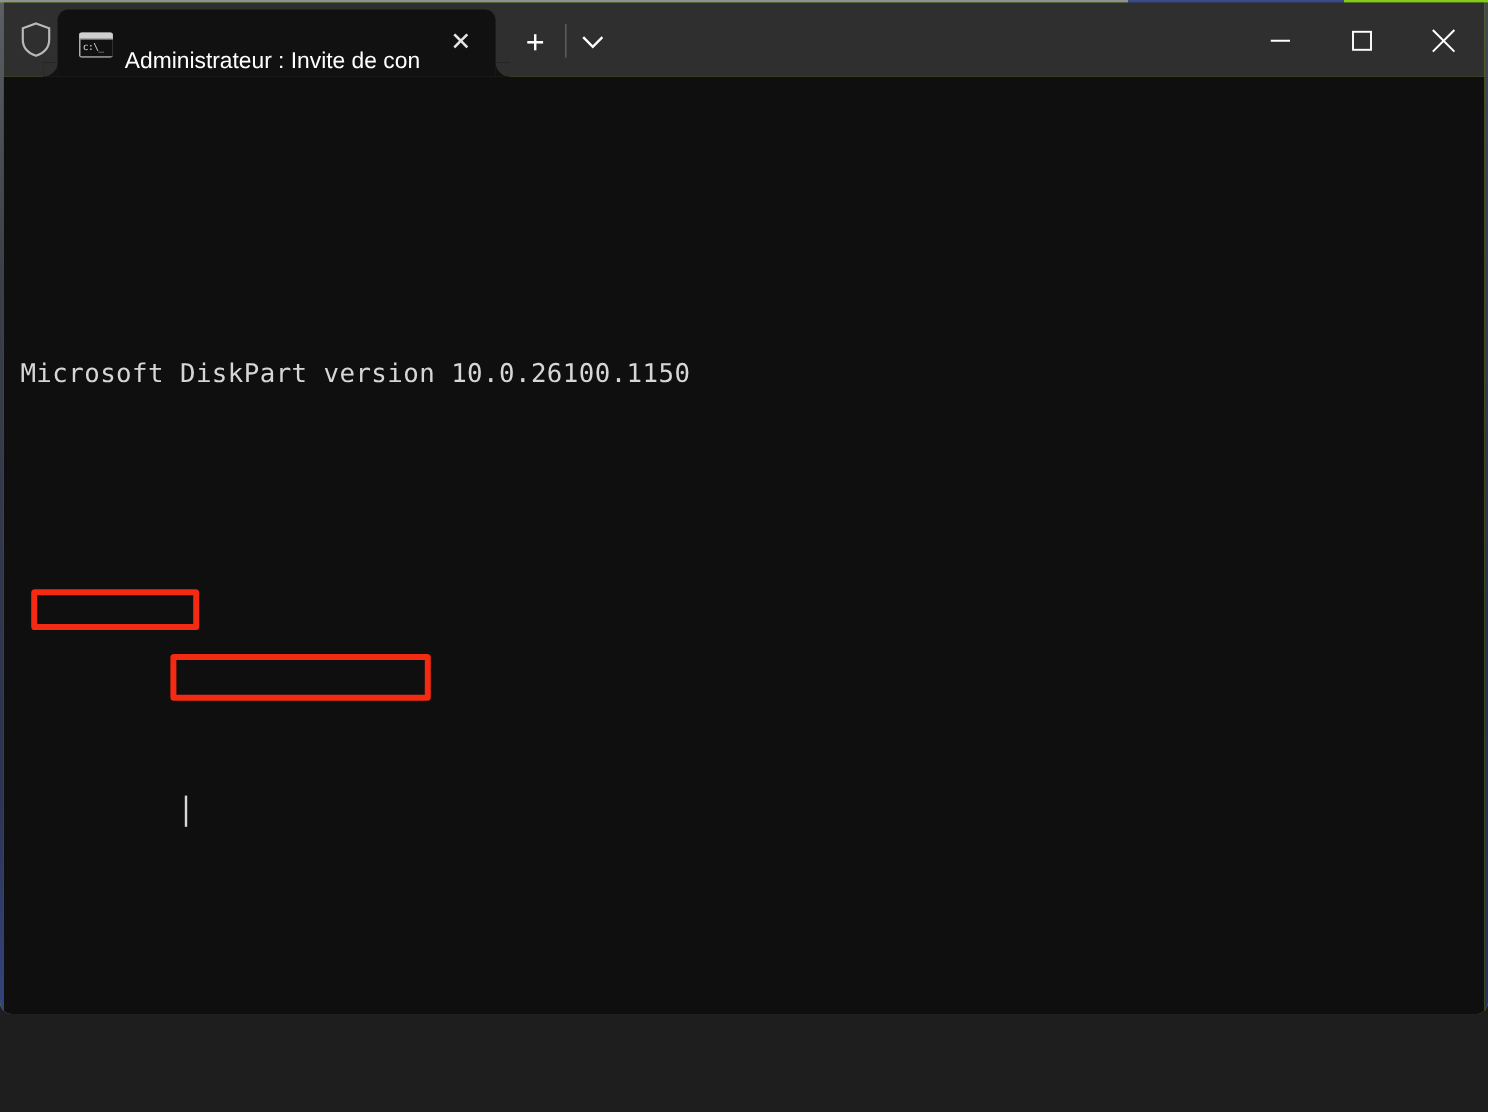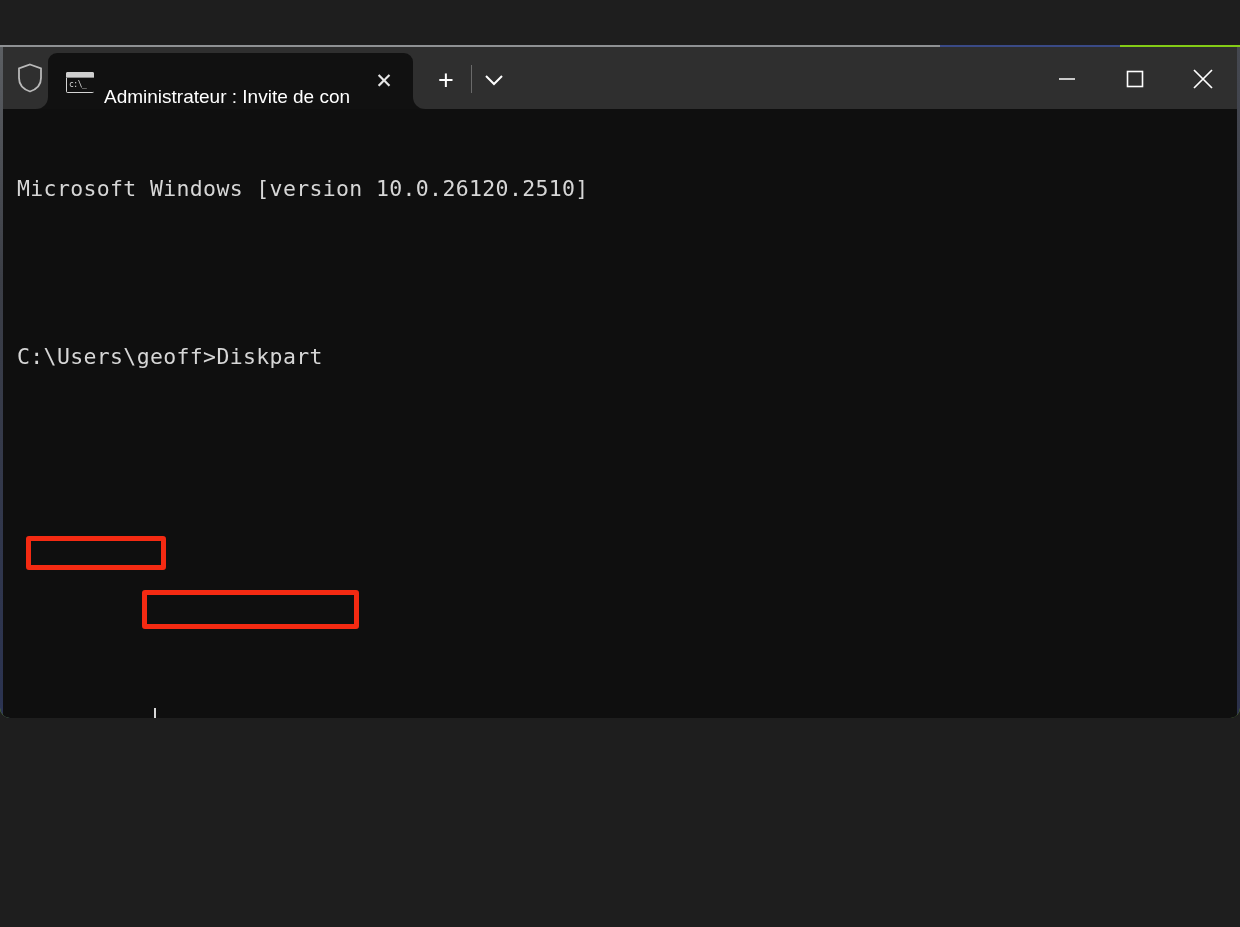--- a/index.html
+++ b/index.html
@@ -12,25 +12,24 @@
     height: 927px;
     overflow: hidden;
     font-family: "DejaVu Sans Mono", monospace;
   }
 
   
   #window {
     position: absolute;
     left: 0; top: 0;
     width: 1240px;
-    height: 673px;
+    height: 845px;
     background: #84cc16;
     border-radius: 0 0 10px 10px;
     overflow: hidden;
-    margin-top: 45px;
   }
 
   
   #border-top-light {
     position: absolute;
     left: 0; top: 0;
     width: 940px; height: 2px;
     background: #8f9194;
   }
   #border-top-accent {
@@ -291,25 +290,24 @@
     </div>
 
     <div class="winctl" id="win-close">
       <svg width="22" height="22" viewBox="0 0 22 22">
         <path d="M2 2 L20 20 M20 2 L2 20" stroke="#ffffff" stroke-width="1.7"></path>
       </svg>
     </div>
   </div>
 
   <div id="terminal">
-    <div class="tline">Microsoft Windows [version 10.0.26120.2510]</div>
-    <div class="tline"></div>
-    <div class="tline">C:\Users\geoff&gt;Diskpart</div>
     <div class="tline"></div>
     <div class="tline"></div>
+    <div class="tline">Microsoft DiskPart version 10.0.26100.1150</div>
+    <div class="tline"></div>
     <div class="tline"></div>
     
     
     
     
     
     
     
     
     

